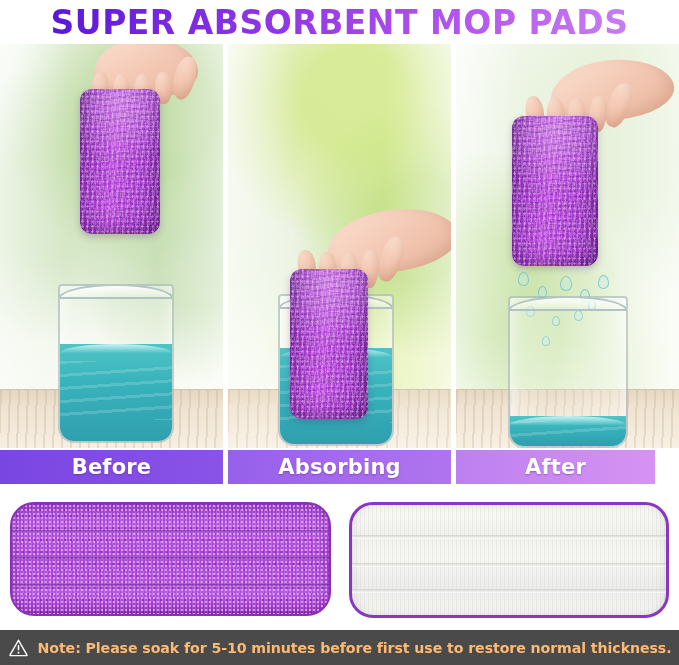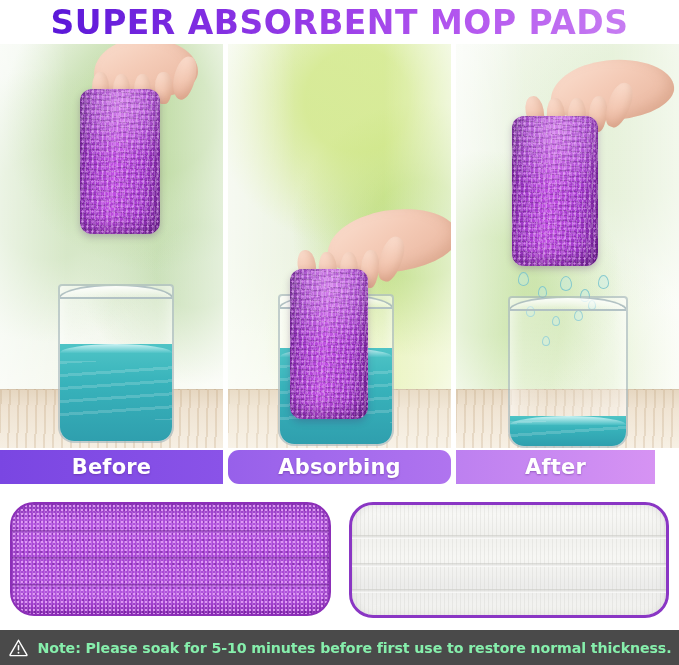--- a/index.html
+++ b/index.html
@@ -115,21 +115,21 @@
       border:1.4px solid rgba(120,195,205,.85);
       background:rgba(190,235,240,.30);}
 
   
   .labels{position:absolute;left:0;top:450px;width:679px;height:34px;display:flex;gap:5px;}
   .lbl{height:34px;display:flex;align-items:center;justify-content:center;
       color:#ffffff;font-weight:bold;font-size:21px;letter-spacing:.2px;
       font-family:"DejaVu Sans", sans-serif;
       text-shadow:0 1px 2px rgba(80,30,120,.40);}
   .lbl.l1{width:223px;background:linear-gradient(90deg,#7a46e2 0%,#8a53e8 100%);}
-  .lbl.l2{width:223px;background:linear-gradient(90deg,#9760ea 0%,#b074ef 100%);border-radius:11px;}
+  .lbl.l2{width:223px;background:linear-gradient(90deg,#9760ea 0%,#b074ef 100%);}
   .lbl.l3{width:199px;background:linear-gradient(90deg,#bd80f0 0%,#d693f3 100%);}
 
   
   .pads{position:absolute;left:0;top:502px;width:679px;height:118px;display:flex;gap:18px;padding:0 10px;box-sizing:border-box;}
   .pad{position:relative;flex:1;height:110px;}
 
   .pad-front{
       border-radius:24px;height:110px;position:relative;overflow:hidden;
       background:
         repeating-linear-gradient(88deg, rgba(255,255,255,.16) 0 1px, rgba(0,0,0,0) 1px 3px),
@@ -149,21 +149,21 @@
       border:3px solid #8a36c4;
       box-shadow:inset 0 0 10px rgba(170,170,165,.35);}
   .pad-back .tex{position:absolute;inset:0;
       background:repeating-linear-gradient(90deg, rgba(205,205,200,.30) 0 1px, rgba(255,255,255,0) 1px 4px);}
   .pad-back .seam{position:absolute;left:0;right:0;height:4px;
       background:linear-gradient(180deg,rgba(188,188,182,.55),rgba(255,255,255,.85));}
 
   
   .note{position:absolute;left:0;top:630px;width:679px;height:35px;
       background:#4a4a4a;display:flex;align-items:center;justify-content:center;gap:9px;}
-  .note-text{color:#86efac;font-weight:bold;font-size:14.2px;
+  .note-text{color:#fdba74;font-weight:bold;font-size:14.2px;
       font-family:"DejaVu Sans", sans-serif;white-space:nowrap;letter-spacing:-.1px;}
   .warn{width:21px;height:19px;flex:none;}
 </style>
 </head>
 <body>
 
 <div class="page">
 
   <div class="title-band">
     <div class="title-text">SUPER ABSORBENT MOP PADS</div>

